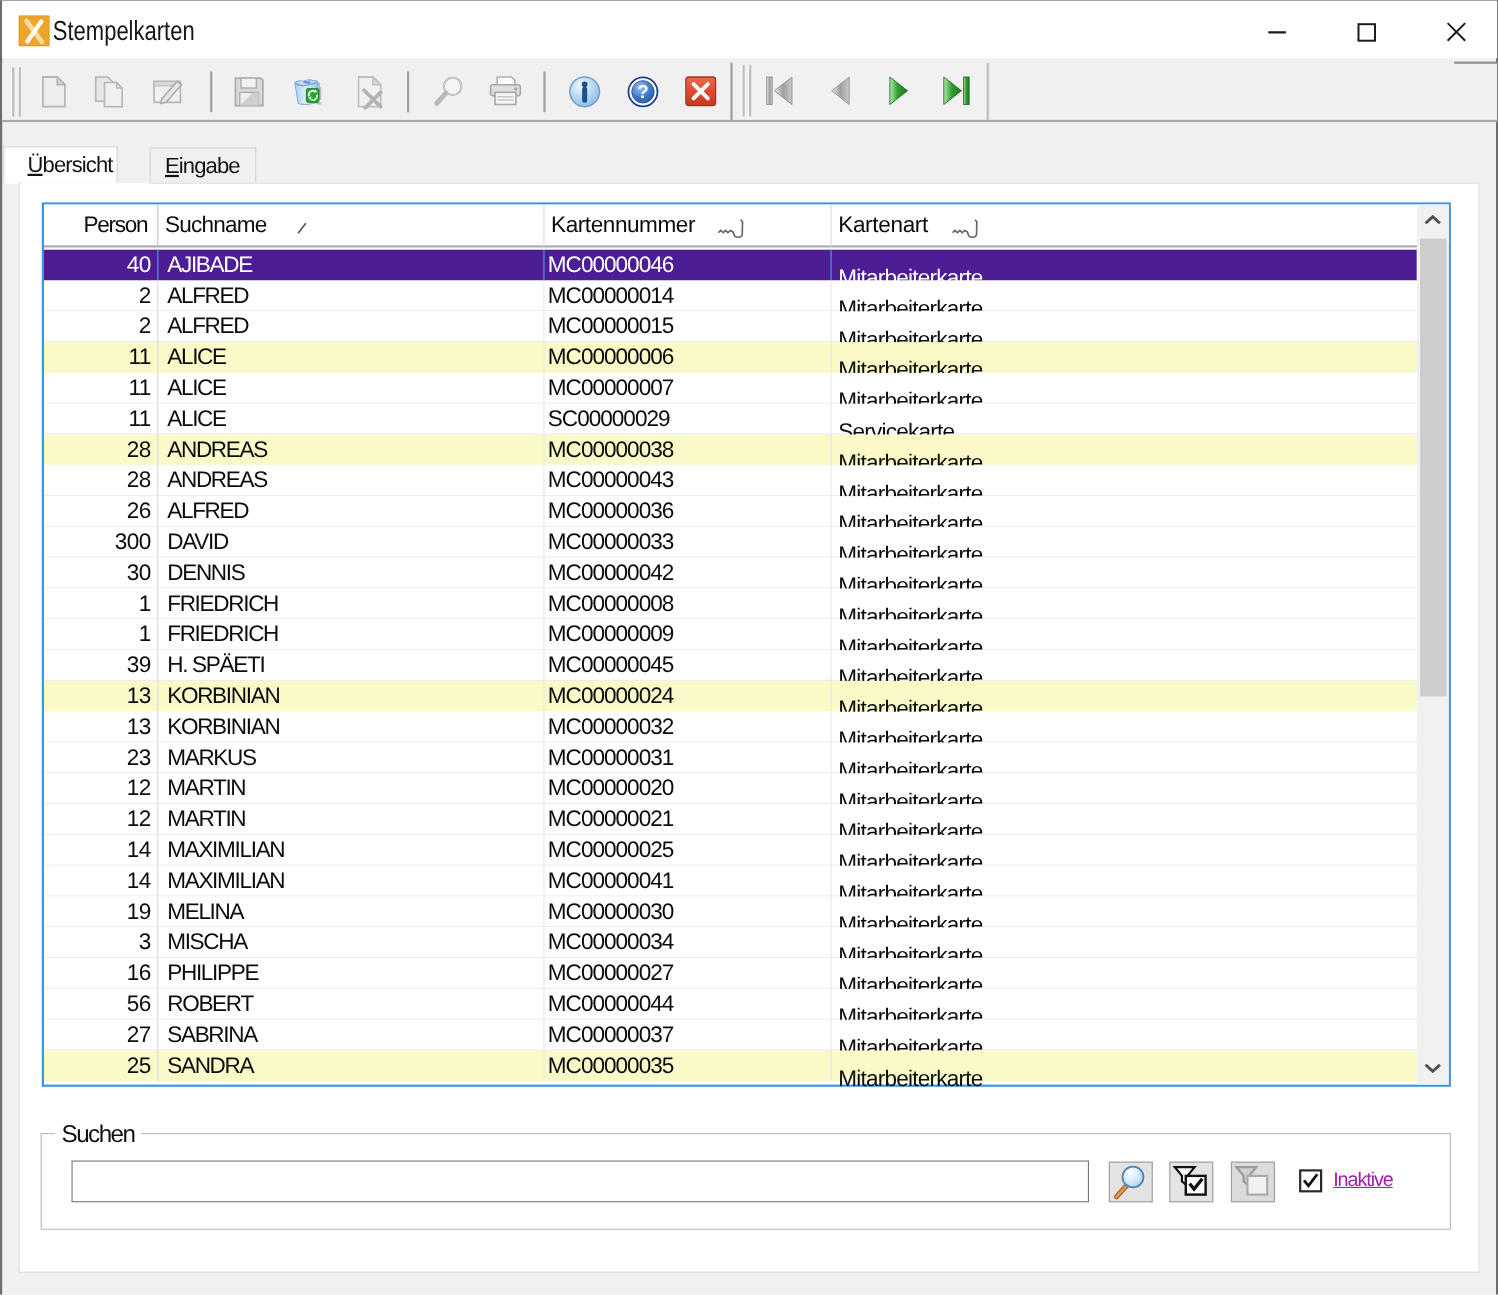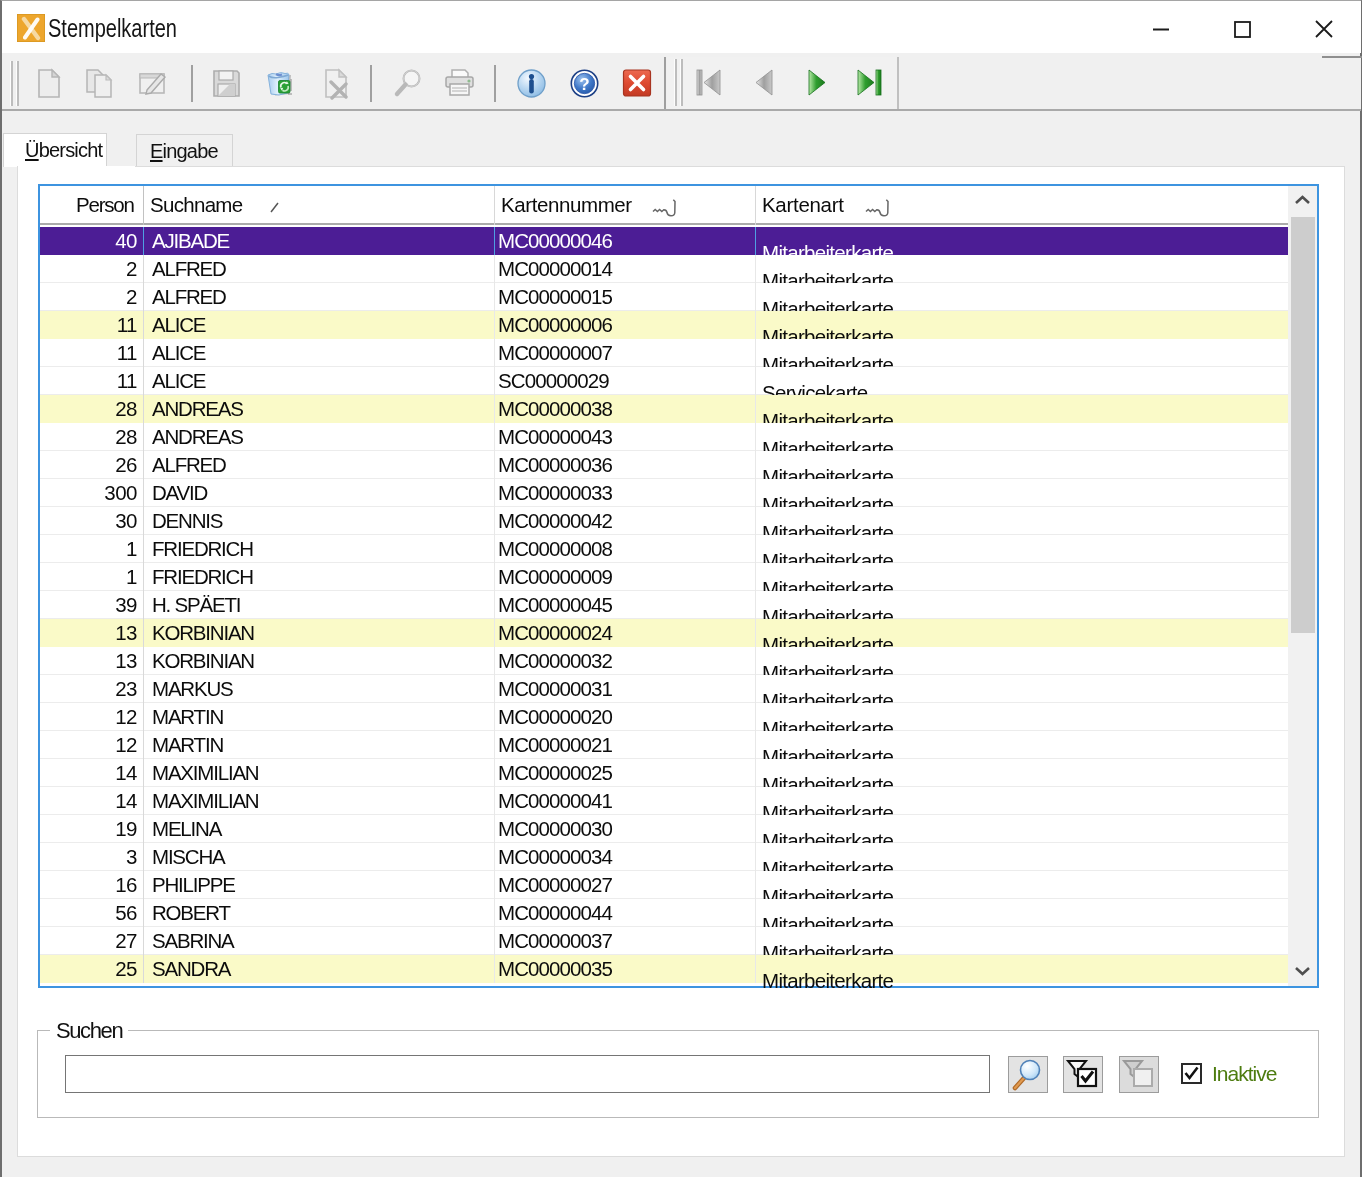--- a/index.html
+++ b/index.html
@@ -57,21 +57,21 @@
   
   #sbar { position:absolute; left:1248px; top:0; width:29px; height:800px; background:#f1f1f1; }
   #sthumb { position:absolute; left:3px; top:31px; width:24px; height:416px; background:#cdcdcd; }
   
   #sgroup { left:35px; top:1029px; width:1282px; height:88px; border:1px solid #b9b9b9; }
   #sglabel { left:48px; top:1017px; background:#ffffff; padding:0 6px; font-size:22px;
              letter-spacing:-1.4px; color:#111; }
   #sinput { left:63px; top:1054px; width:925px; height:38px; background:#ffffff; border:1px solid #757575; }
   .sbtn { position:absolute; top:1055px; width:40px; height:37px; background:#e3e3e3; border:1px solid #9c9c9c; }
   #chk { left:1179px; top:1062px; width:21px; height:21px; background:#ffffff; border:2px solid #2a2a2a; }
-  #chklabel { left:1210px; top:1061px; font-size:21px; letter-spacing:-1px; color:#4d7c0f; }
+  #chklabel { left:1210px; top:1061px; font-size:18px; letter-spacing:-1px; color:#a21caf;text-decoration:underline; }
 </style>
 </head>
 <body>
 <div id="win">
   <div class="abs" id="titlebar">
     <svg class="abs" style="left:15px;top:13px" width="28" height="28" viewBox="0 0 28 28">
       <rect x="0" y="0" width="28" height="28" rx="2" fill="#eda62d"></rect>
       <rect x="0" y="0" width="28" height="28" rx="2" fill="none" stroke="#d89621" stroke-width="1.5"></rect>
       <path d="M7 5 L21 24" stroke="#f8e3b8" stroke-width="4.4" stroke-linecap="round" opacity="0.85"></path>
       <path d="M20.5 5.5 L8 23.5" stroke="#ffffff" stroke-width="4" stroke-linecap="round" opacity="0.95"></path>

